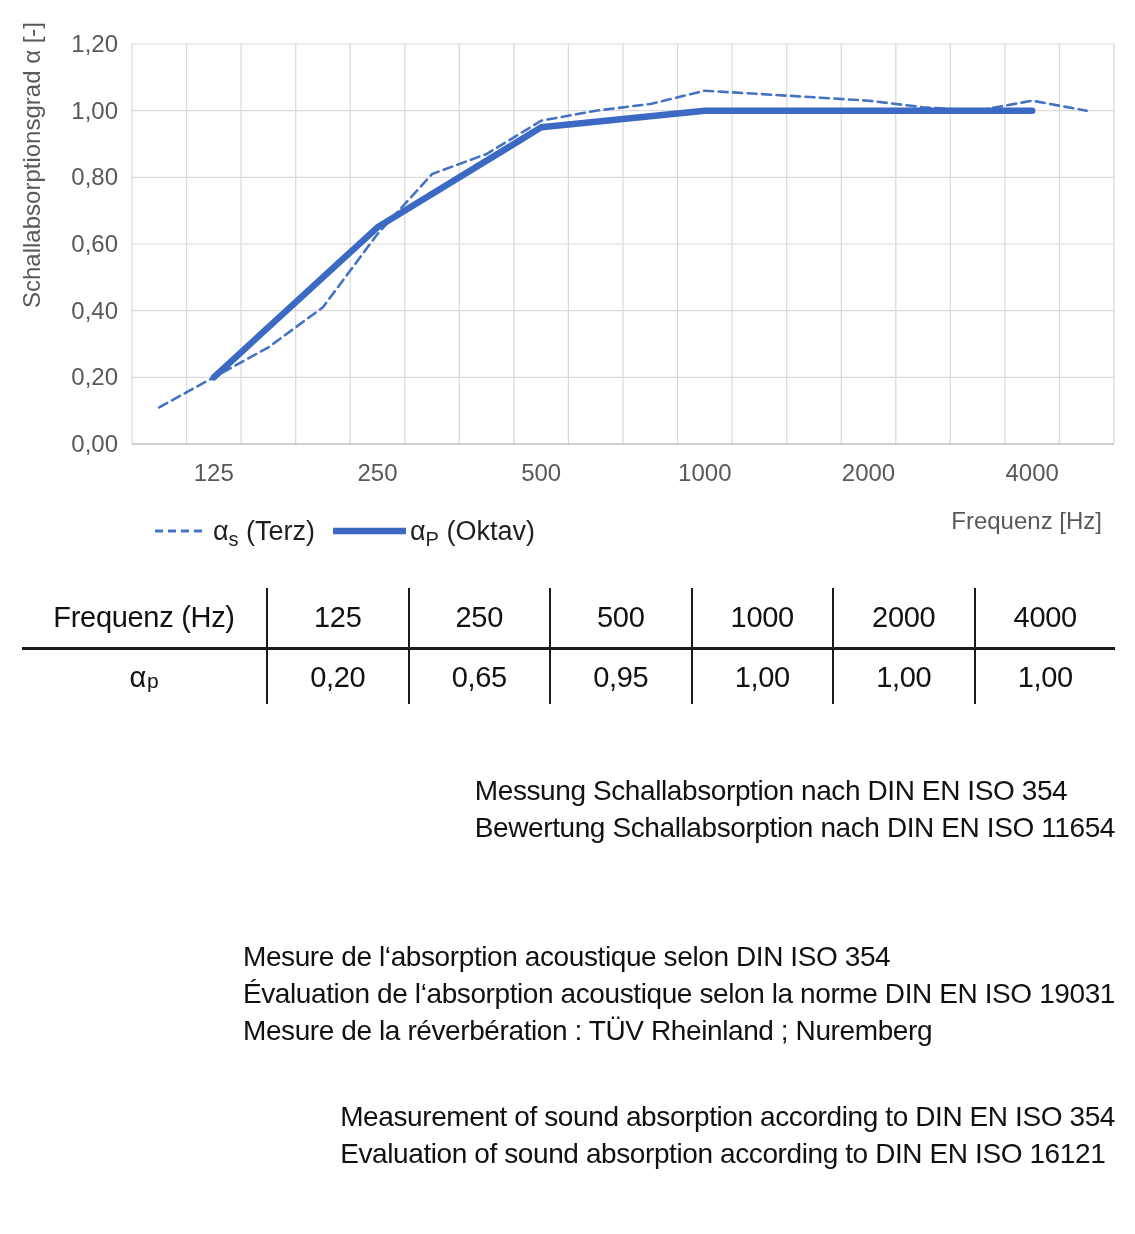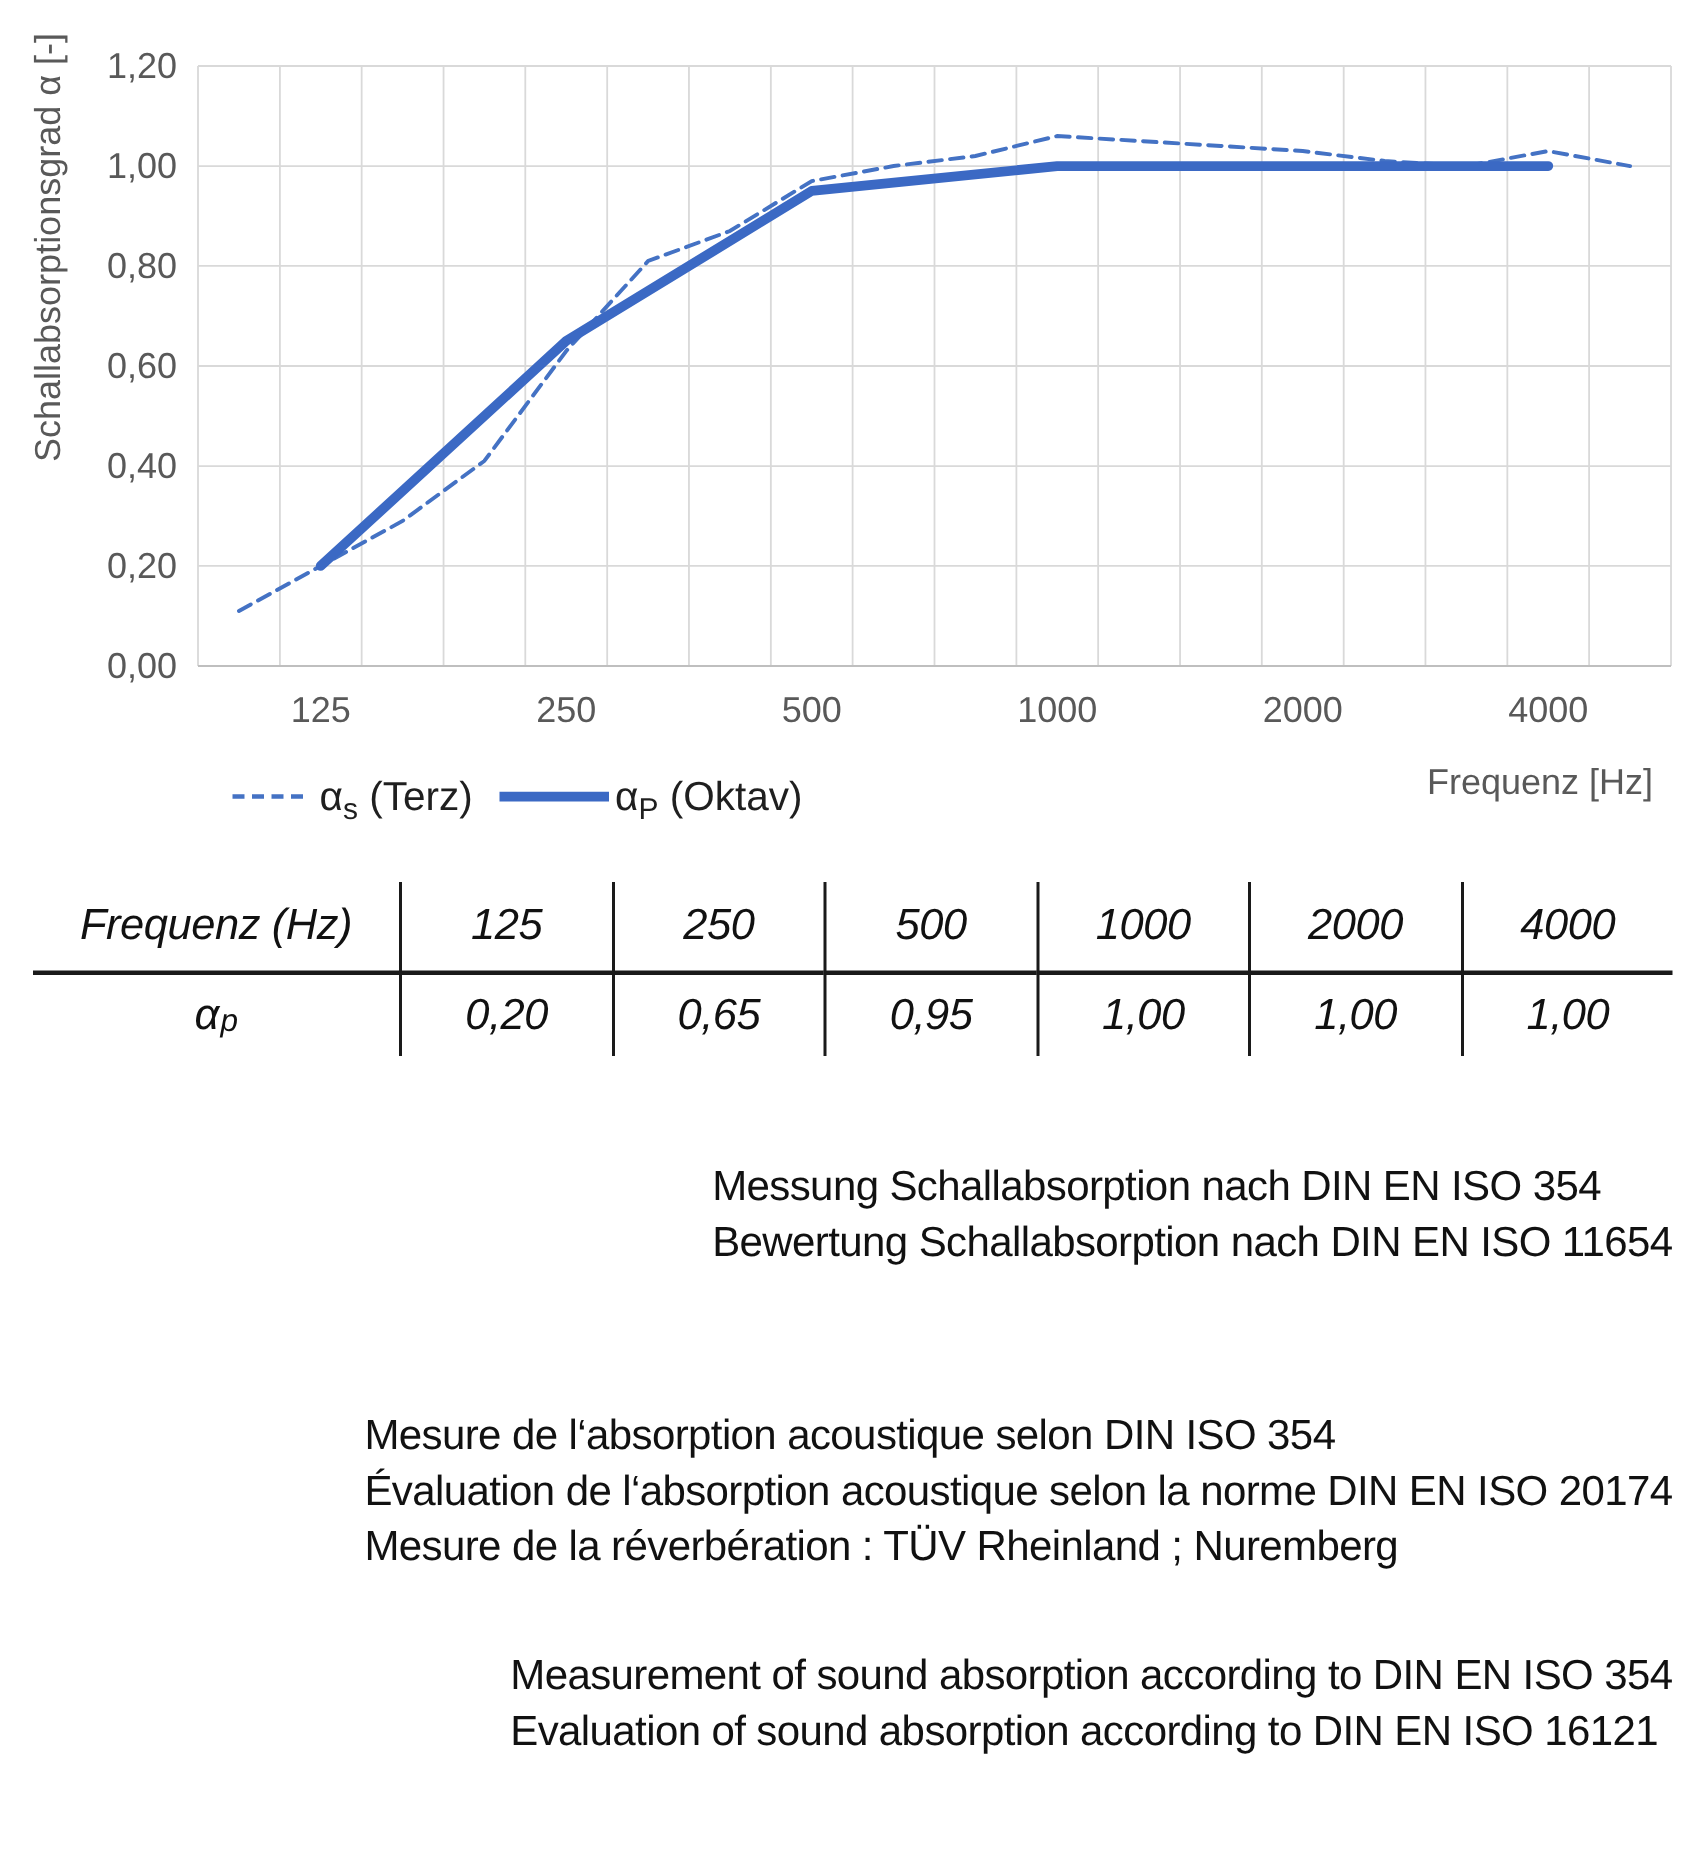--- a/index.html
+++ b/index.html
@@ -16,21 +16,21 @@
   .terz-line { fill:none; stroke:var(--blue); stroke-width:2.6; stroke-dasharray:9 5.5; stroke-linecap:round; }
   .oktav-line { fill:none; stroke:var(--blue-solid); stroke-width:6.5; stroke-linejoin:round; stroke-linecap:round; }
   .terz-sample { stroke:var(--blue); stroke-width:3; stroke-dasharray:8 5; }
   .oktav-sample { stroke:var(--blue-solid); stroke-width:6.5; }
 
   .abs-table {
     position:absolute; left:22px; top:588px; width:1093px;
     display:grid; grid-template-columns:244px repeat(6, 1fr);
     color:var(--body); font-size:29px; letter-spacing:-0.3px;
   }
-  .abs-table .cell { display:flex; align-items:center; justify-content:center;font-style:italic; }
+  .abs-table .cell { display:flex; align-items:center; justify-content:center; }
   .abs-table .th { height:59px; border-bottom:3px solid var(--rule); }
   .abs-table .td { height:54px; }
   .abs-table .vline { border-left:2px solid var(--rule); }
   .abs-table sub { font-size:21px; line-height:0; transform:translateY(4px); margin-left:1px; }
 
   .note {
     position:absolute; right:20px; white-space:nowrap;
     color:var(--body); font-size:28px; line-height:37px; letter-spacing:-0.4px;
   }
   .note-de { top:772px; }
@@ -126,21 +126,21 @@
     <div class="cell td vline">1,00</div>
   </div>
 
   <div class="note note-de">
     <div>Messung Schallabsorption nach DIN EN ISO 354</div>
     <div>Bewertung Schallabsorption nach DIN EN ISO 11654</div>
   </div>
 
   <div class="note note-fr">
     <div>Mesure de l‘absorption acoustique selon DIN ISO 354</div>
-    <div>Évaluation de l‘absorption acoustique selon la norme DIN EN ISO 20174</div>
+    <div>Évaluation de l‘absorption acoustique selon la norme DIN EN ISO 19031</div>
     <div>Mesure de la réverbération : TÜV Rheinland ; Nuremberg</div>
   </div>
 
   <div class="note note-en">
     <div>Measurement of sound absorption according to DIN EN ISO 354</div>
     <div>Evaluation of sound absorption according to DIN EN ISO 16121</div>
   </div>
 
 </div>
 

